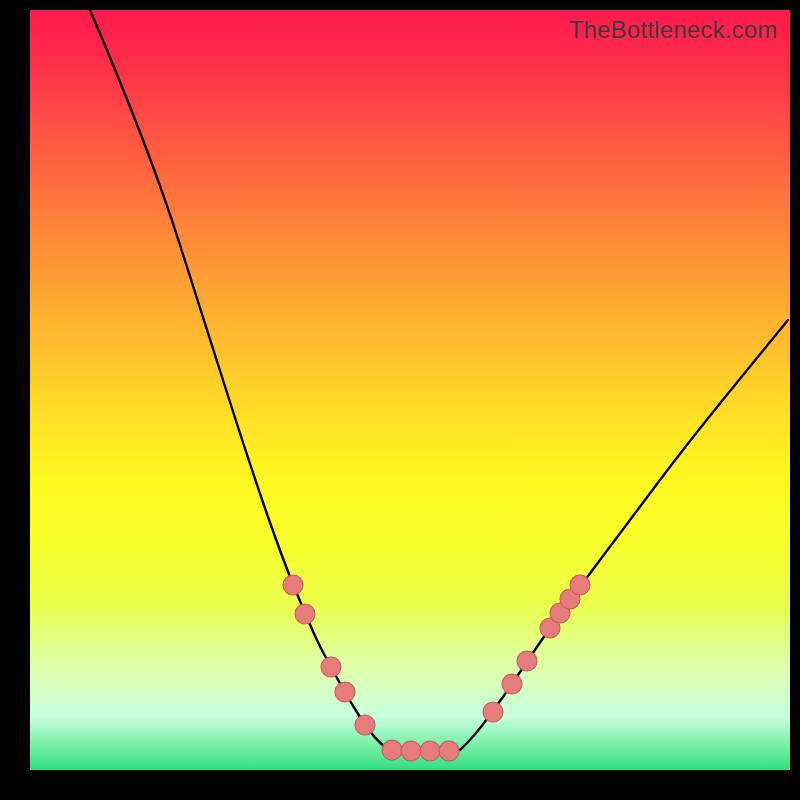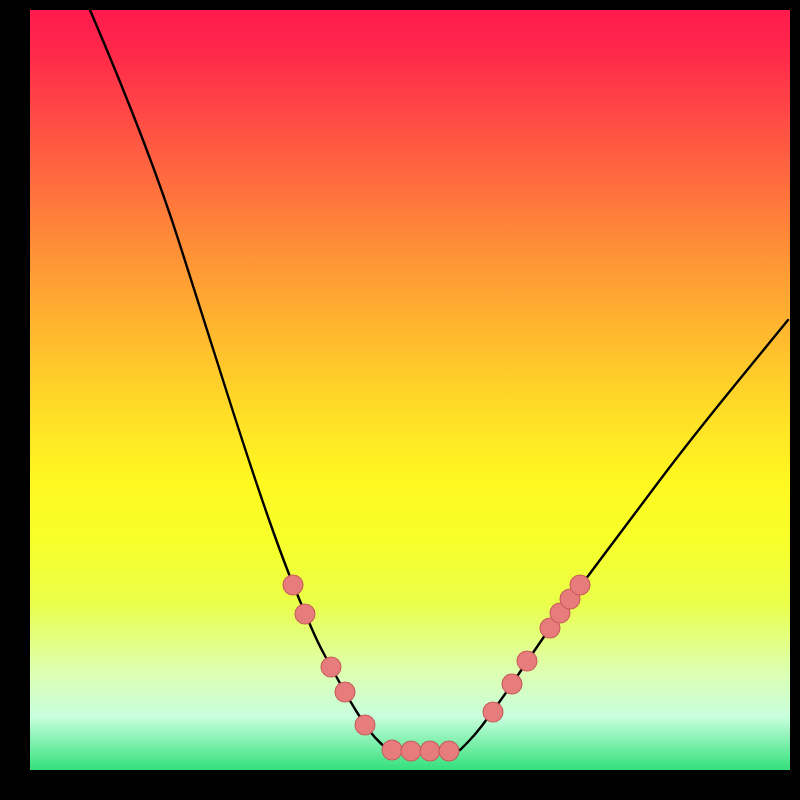--- a/index.html
+++ b/index.html
@@ -69,20 +69,21 @@
     stroke: #c85a5a;
     stroke-width: 1.1;
   }
 </style>
 </head>
 <body>
 
 <div class="frame">
   <div class="plot-area">
 
+    <div class="watermark">TheBottleneck.com</div>
 
     <svg class="curve" viewBox="0 0 760 760">
       <g id="curve-group">
           <path d="M 60 0 Q 120 140 150 235 Q 180 330 202.5 400 Q 225 470 240 512.5 Q 255 555 265 579 Q 275 603 281.5 618 Q 288 633 294 644 Q 300 655 309 671.5 Q 318 688 326.5 701.5 Q 335 715 340 721.5 Q 345 728 351.5 734 Q 358 740 358 740 Q 358 740 394 740 Q 430 740 430 740 Q 430 740 437.5 732.5 Q 445 725 452.5 715 Q 460 705 469 692.5 Q 478 680 488 665 Q 498 650 510 632.5 Q 522 615 538.5 592.5 Q 555 570 577.5 540 Q 600 510 630 470 Q 660 430 709 370 T 758 310" class="chart-line"></path>
         </g>
       <g id="markers-group">
           <circle cx="263" cy="575" r="10" class="marker"></circle>
           <circle cx="275" cy="604" r="10" class="marker"></circle>
           <circle cx="301" cy="657" r="10" class="marker"></circle>
           <circle cx="315" cy="682" r="10" class="marker"></circle>

